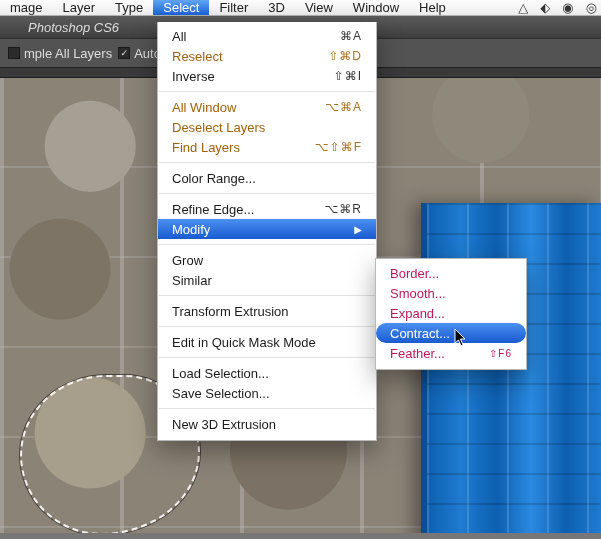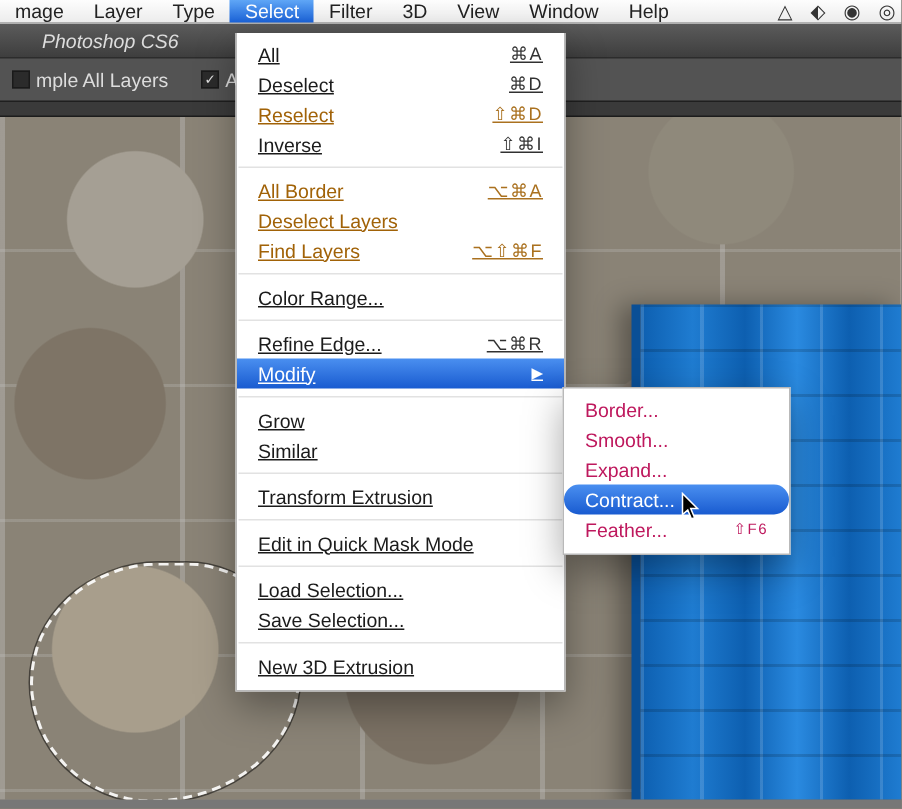--- a/index.html
+++ b/index.html
@@ -51,21 +51,21 @@
     font-style: italic;
   }
   .options-bar {
     height: 30px;
     background: #535353;
     border-top: 1px solid #2c2c2c;
     border-bottom: 1px solid #1f1f1f;
     display: flex;
     align-items: center;
     padding: 0 8px;
-    gap: 22px;
+    gap: 6px;
     color: #ddd;
     font-size: 11px;
   }
   .options-bar label { display: flex; align-items: center; gap: 4px; }
   .checkbox {
     width: 12px; height: 12px;
     background: #2b2b2b;
     border: 1px solid #1a1a1a;
     display: inline-flex; align-items: center; justify-content: center;
     color: #e0e0e0;
@@ -144,21 +144,20 @@
   }
   .dropdown .item {
     display: flex;
     align-items: center;
     height: 20px;
     padding: 0 14px;
     color: #1b1b1b;
     white-space: nowrap;
     position: relative;
     cursor: default;
-    text-decoration: underline;
   }
   .dropdown .item.disabled { color: #a16207; }
   .dropdown .item.highlight {
     background: linear-gradient(#4a8ff0, #195bd0);
     color: #fff;
   }
   .dropdown .item .shortcut {
     margin-left: auto;
     font-size: 12px;
     color: inherit;
@@ -257,36 +256,32 @@
   <div class="shutter"></div>
   <div class="marching-ants"></div>
 </div>
 
 <div class="dropdown">
 
   <div class="item">
     <span>All</span>
     <span class="shortcut">⌘A</span>
   </div>
-  <div class="item">
-    <span>Deselect</span>
-    <span class="shortcut">⌘D</span>
-  </div>
   <div class="item disabled">
     <span>Reselect</span>
     <span class="shortcut">⇧⌘D</span>
   </div>
   <div class="item">
     <span>Inverse</span>
     <span class="shortcut">⇧⌘I</span>
   </div>
   <div class="sep"></div>
 
   <div class="item disabled">
-    <span>All Border</span>
+    <span>All Window</span>
     <span class="shortcut">⌥⌘A</span>
   </div>
   <div class="item disabled">
     <span>Deselect Layers</span>
   </div>
   <div class="item disabled">
     <span>Find Layers</span>
     <span class="shortcut">⌥⇧⌘F</span>
   </div>
   <div class="sep"></div>

